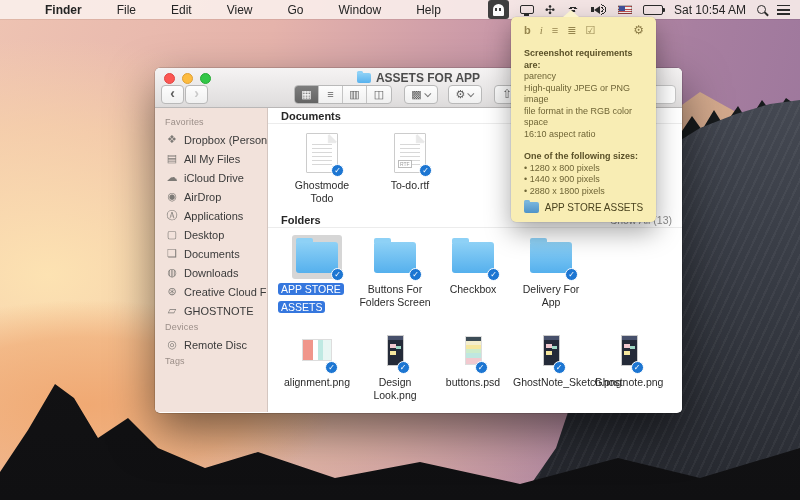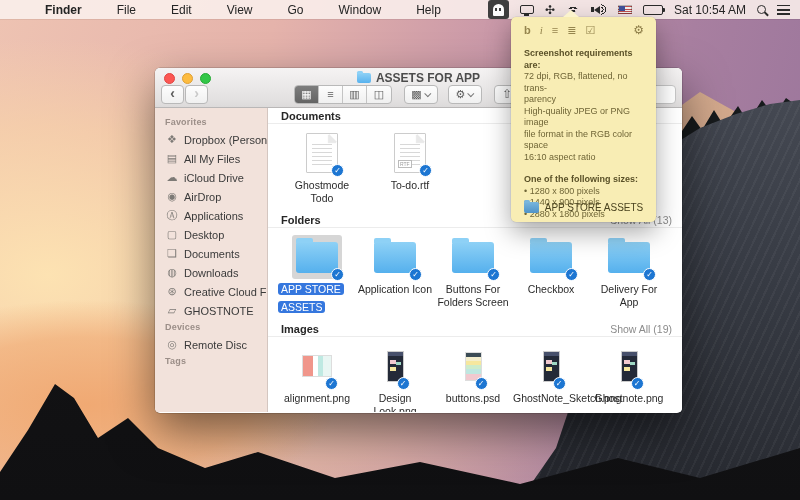--- a/index.html
+++ b/index.html
@@ -96,21 +96,21 @@
   .tag-oval { width:13px; height:7px; border:1.5px solid #5c5c5c; border-radius:4px; }
   .tb-dropbox { width:34px; margin-left:9px; }
   .searchfield { margin-left:auto; width:66px; height:19px; border:1px solid #c6c6c6; border-radius:4px; background:#fff;
     display:flex; align-items:center; padding-left:5px; }
   .sf-mag { width:7px; height:7px; border:1.2px solid #9a9a9a; border-radius:50%; position:relative; }
   .sf-mag::after { content:""; position:absolute; right:-3px; bottom:-1px; width:4px; height:1.2px; background:#9a9a9a; transform:rotate(45deg); }
 
   .wbody { display:flex; height:304px; }
   .sidebar { width:113px; flex:none; background:rgba(242,225,218,.97); border-right:1px solid rgba(0,0,0,.12);
     padding-top:9px; overflow:hidden; }
-  .sb-head { font-size:9px; font-weight:bold; color:#9b8e88; padding:0 0 3px 10px; letter-spacing:.2px; }
+  .sb-head { font-size:9px; font-weight:normal; color:#9b8e88; padding:0 0 3px 10px; letter-spacing:.2px; }
   .sb-head.later { margin-top:2px; }
   .sb-item { display:flex; align-items:center; gap:5px; height:19px; padding-left:10px; font-size:11px; color:#3a3a3a; white-space:nowrap; }
   .sb-ico { width:14px; flex:none; text-align:center; font-size:11px; color:#7d7a76; }
 
   .content { flex:1; background:#fff; overflow:hidden; position:relative; }
   .sec-head { display:flex; justify-content:space-between; align-items:center; height:16px; padding:0 10px 0 13px;
     border-bottom:1px solid #ececec; }
   .sec-label { font-size:11px; font-weight:bold; color:#262626; }
   .show-all { font-size:10.5px; color:#8b8b8b; }
   .row { display:flex; align-items:flex-start; padding:7px 0 0 10px; }
@@ -336,52 +336,41 @@
                 <span class="ficon"></span>
                 <span class="badge"></span>
               </span>
             <span><span class="fname selected">APP STORE ASSETS</span></span>
           </div>
           <div class="fitem w78">
             <span class="icon-wrap">
                 <span class="ficon"></span>
                 <span class="badge"></span>
               </span>
-            <span class="fname">Application Icon</span>
+            <span class="fname">Buttons For Folders Screen</span>
           </div>
           <div class="fitem w78">
             <span class="icon-wrap">
                 <span class="ficon"></span>
                 <span class="badge"></span>
               </span>
-            <span class="fname">Buttons For Folders Screen</span>
+            <span class="fname">Checkbox</span>
           </div>
           <div class="fitem w78">
             <span class="icon-wrap">
                 <span class="ficon"></span>
                 <span class="badge"></span>
               </span>
-            <span class="fname">Checkbox</span>
-          </div>
-          <div class="fitem w78">
-            <span class="icon-wrap">
-                <span class="ficon"></span>
-                <span class="badge"></span>
-              </span>
             <span class="fname">Delivery For App</span>
           </div>
           <div class="fitem w78">
             
           </div>
         </div>
 
-        <div class="sec-head">
-          <span class="sec-label">Images</span>
-          <span class="show-all">Show All (19)</span>
-        </div>
         <div class="row" style="padding-bottom:6px;">
           <div class="fitem w78">
             <span class="icon-wrap">
                 <span class="t-alignment"></span>
                 <span class="badge"></span>
               </span>
             <span class="fname">alignment.png</span>
           </div>
           <div class="fitem w78">
             <span class="icon-wrap">
@@ -425,21 +414,20 @@
     <div class="note-toolbar">
       <span class="nt-btn nt-bold">b</span>
       <span class="nt-btn nt-italic">i</span>
       <span class="nt-btn">≡</span>
       <span class="nt-btn">≣</span>
       <span class="nt-btn">☑</span>
       <span class="nt-btn nt-gear">⚙</span>
     </div>
     <div class="note-body">
       <div class="note-line b">Screenshot requirements are:</div>
-      <div class="note-line">72 dpi, RGB, flattened, no trans-</div>
       <div class="note-line">parency</div>
       <div class="note-line">High-quality JPEG or PNG image</div>
       <div class="note-line">file format in the RGB color space</div>
       <div class="note-line">16:10 aspect ratio</div>
       <div class="note-line b gap">One of the following sizes:</div>
       <div class="note-line">• 1280 x 800 pixels</div>
       <div class="note-line">• 1440 x 900 pixels</div>
       <div class="note-line">• 2880 x 1800 pixels</div>
     </div>
     <div class="note-footer">

